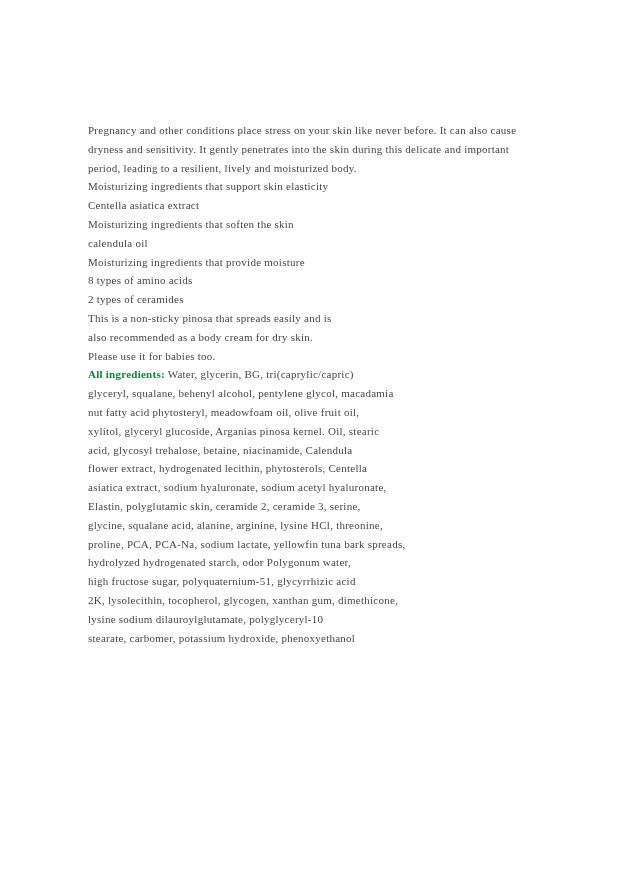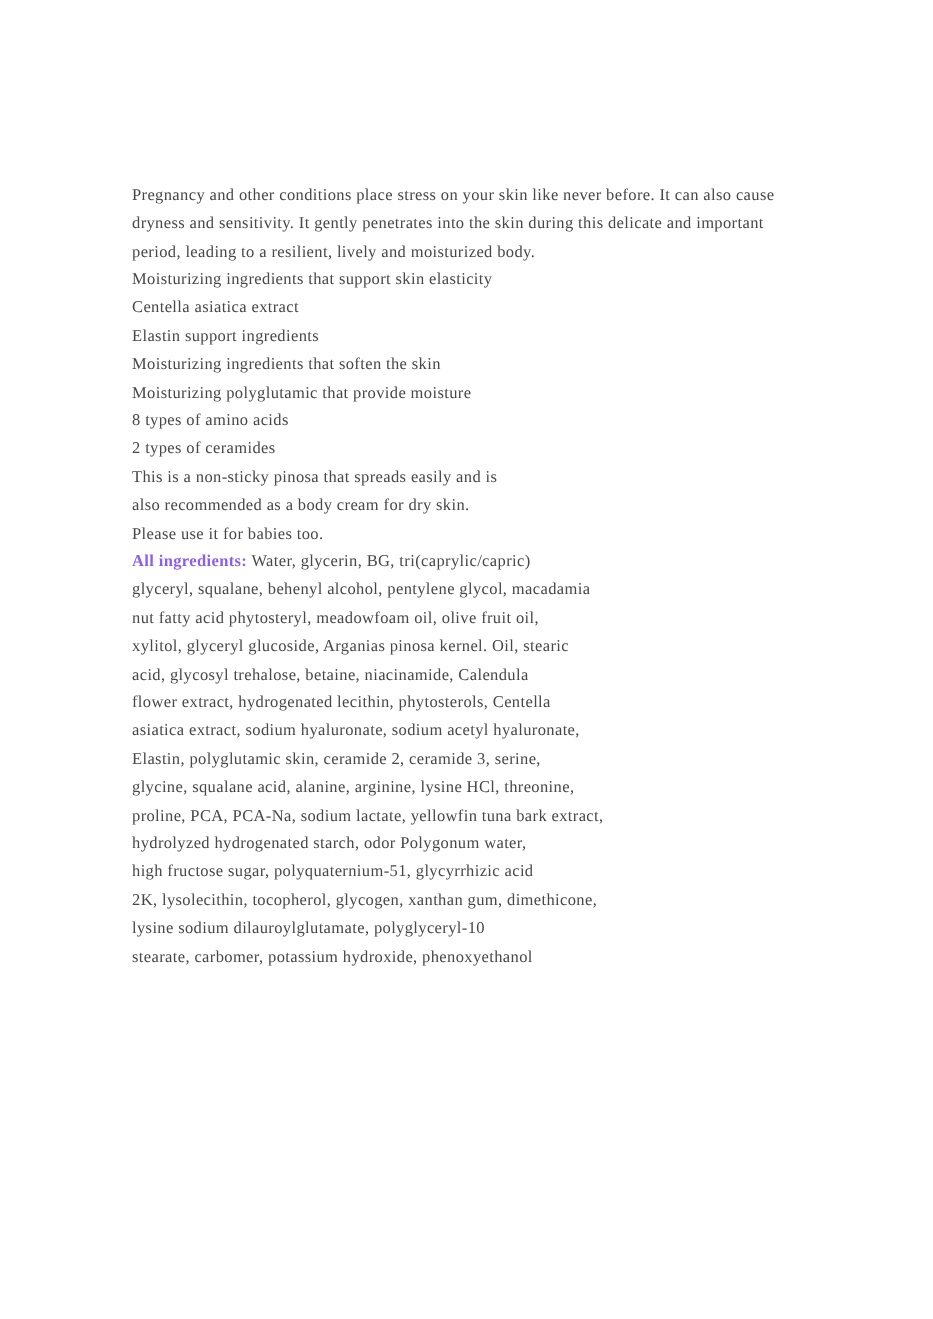--- a/index.html
+++ b/index.html
@@ -28,52 +28,52 @@
     font-size: 11px;
     line-height: 18.8px;
     letter-spacing: 0.25px;
     font-weight: 400;
   }
   .line {
     white-space: nowrap;
   }
   .bold {
     font-weight: 700;
-    color: #8b5cf6;
+    color: #15803d;
   }
 </style>
 </head>
 <body>
 
 <div class="page">
   <div class="text-block">
     <div id="lines">
         <div class="line">Pregnancy and other conditions place stress on your skin like never before. It can also cause</div>
         <div class="line">dryness and sensitivity. It gently penetrates into the skin during this delicate and important</div>
         <div class="line">period, leading to a resilient, lively and moisturized body.</div>
         <div class="line">Moisturizing ingredients that support skin elasticity</div>
         <div class="line">Centella asiatica extract</div>
-        <div class="line">Elastin support ingredients</div>
         <div class="line">Moisturizing ingredients that soften the skin</div>
-        <div class="line">Moisturizing polyglutamic that provide moisture</div>
+        <div class="line">calendula oil</div>
+        <div class="line">Moisturizing ingredients that provide moisture</div>
         <div class="line">8 types of amino acids</div>
         <div class="line">2 types of ceramides</div>
         <div class="line">This is a non-sticky pinosa that spreads easily and is</div>
         <div class="line">also recommended as a body cream for dry skin.</div>
         <div class="line">Please use it for babies too.</div>
         <div class="line"><span class="bold">All ingredients:</span> Water, glycerin, BG, tri(caprylic/capric)</div>
         <div class="line">glyceryl, squalane, behenyl alcohol, pentylene glycol, macadamia</div>
         <div class="line">nut fatty acid phytosteryl, meadowfoam oil, olive fruit oil,</div>
         <div class="line">xylitol, glyceryl glucoside, Arganias pinosa kernel. Oil, stearic</div>
         <div class="line">acid, glycosyl trehalose, betaine, niacinamide, Calendula</div>
         <div class="line">flower extract, hydrogenated lecithin, phytosterols, Centella</div>
         <div class="line">asiatica extract, sodium hyaluronate, sodium acetyl hyaluronate,</div>
         <div class="line">Elastin, polyglutamic skin, ceramide 2, ceramide 3, serine,</div>
         <div class="line">glycine, squalane acid, alanine, arginine, lysine HCl, threonine,</div>
-        <div class="line">proline, PCA, PCA-Na, sodium lactate, yellowfin tuna bark extract,</div>
+        <div class="line">proline, PCA, PCA-Na, sodium lactate, yellowfin tuna bark spreads,</div>
         <div class="line">hydrolyzed hydrogenated starch, odor Polygonum water,</div>
         <div class="line">high fructose sugar, polyquaternium-51, glycyrrhizic acid</div>
         <div class="line">2K, lysolecithin, tocopherol, glycogen, xanthan gum, dimethicone,</div>
         <div class="line">lysine sodium dilauroylglutamate, polyglyceryl-10</div>
         <div class="line">stearate, carbomer, potassium hydroxide, phenoxyethanol</div>
       </div>
   </div>
 </div>
 
 </body></html>

